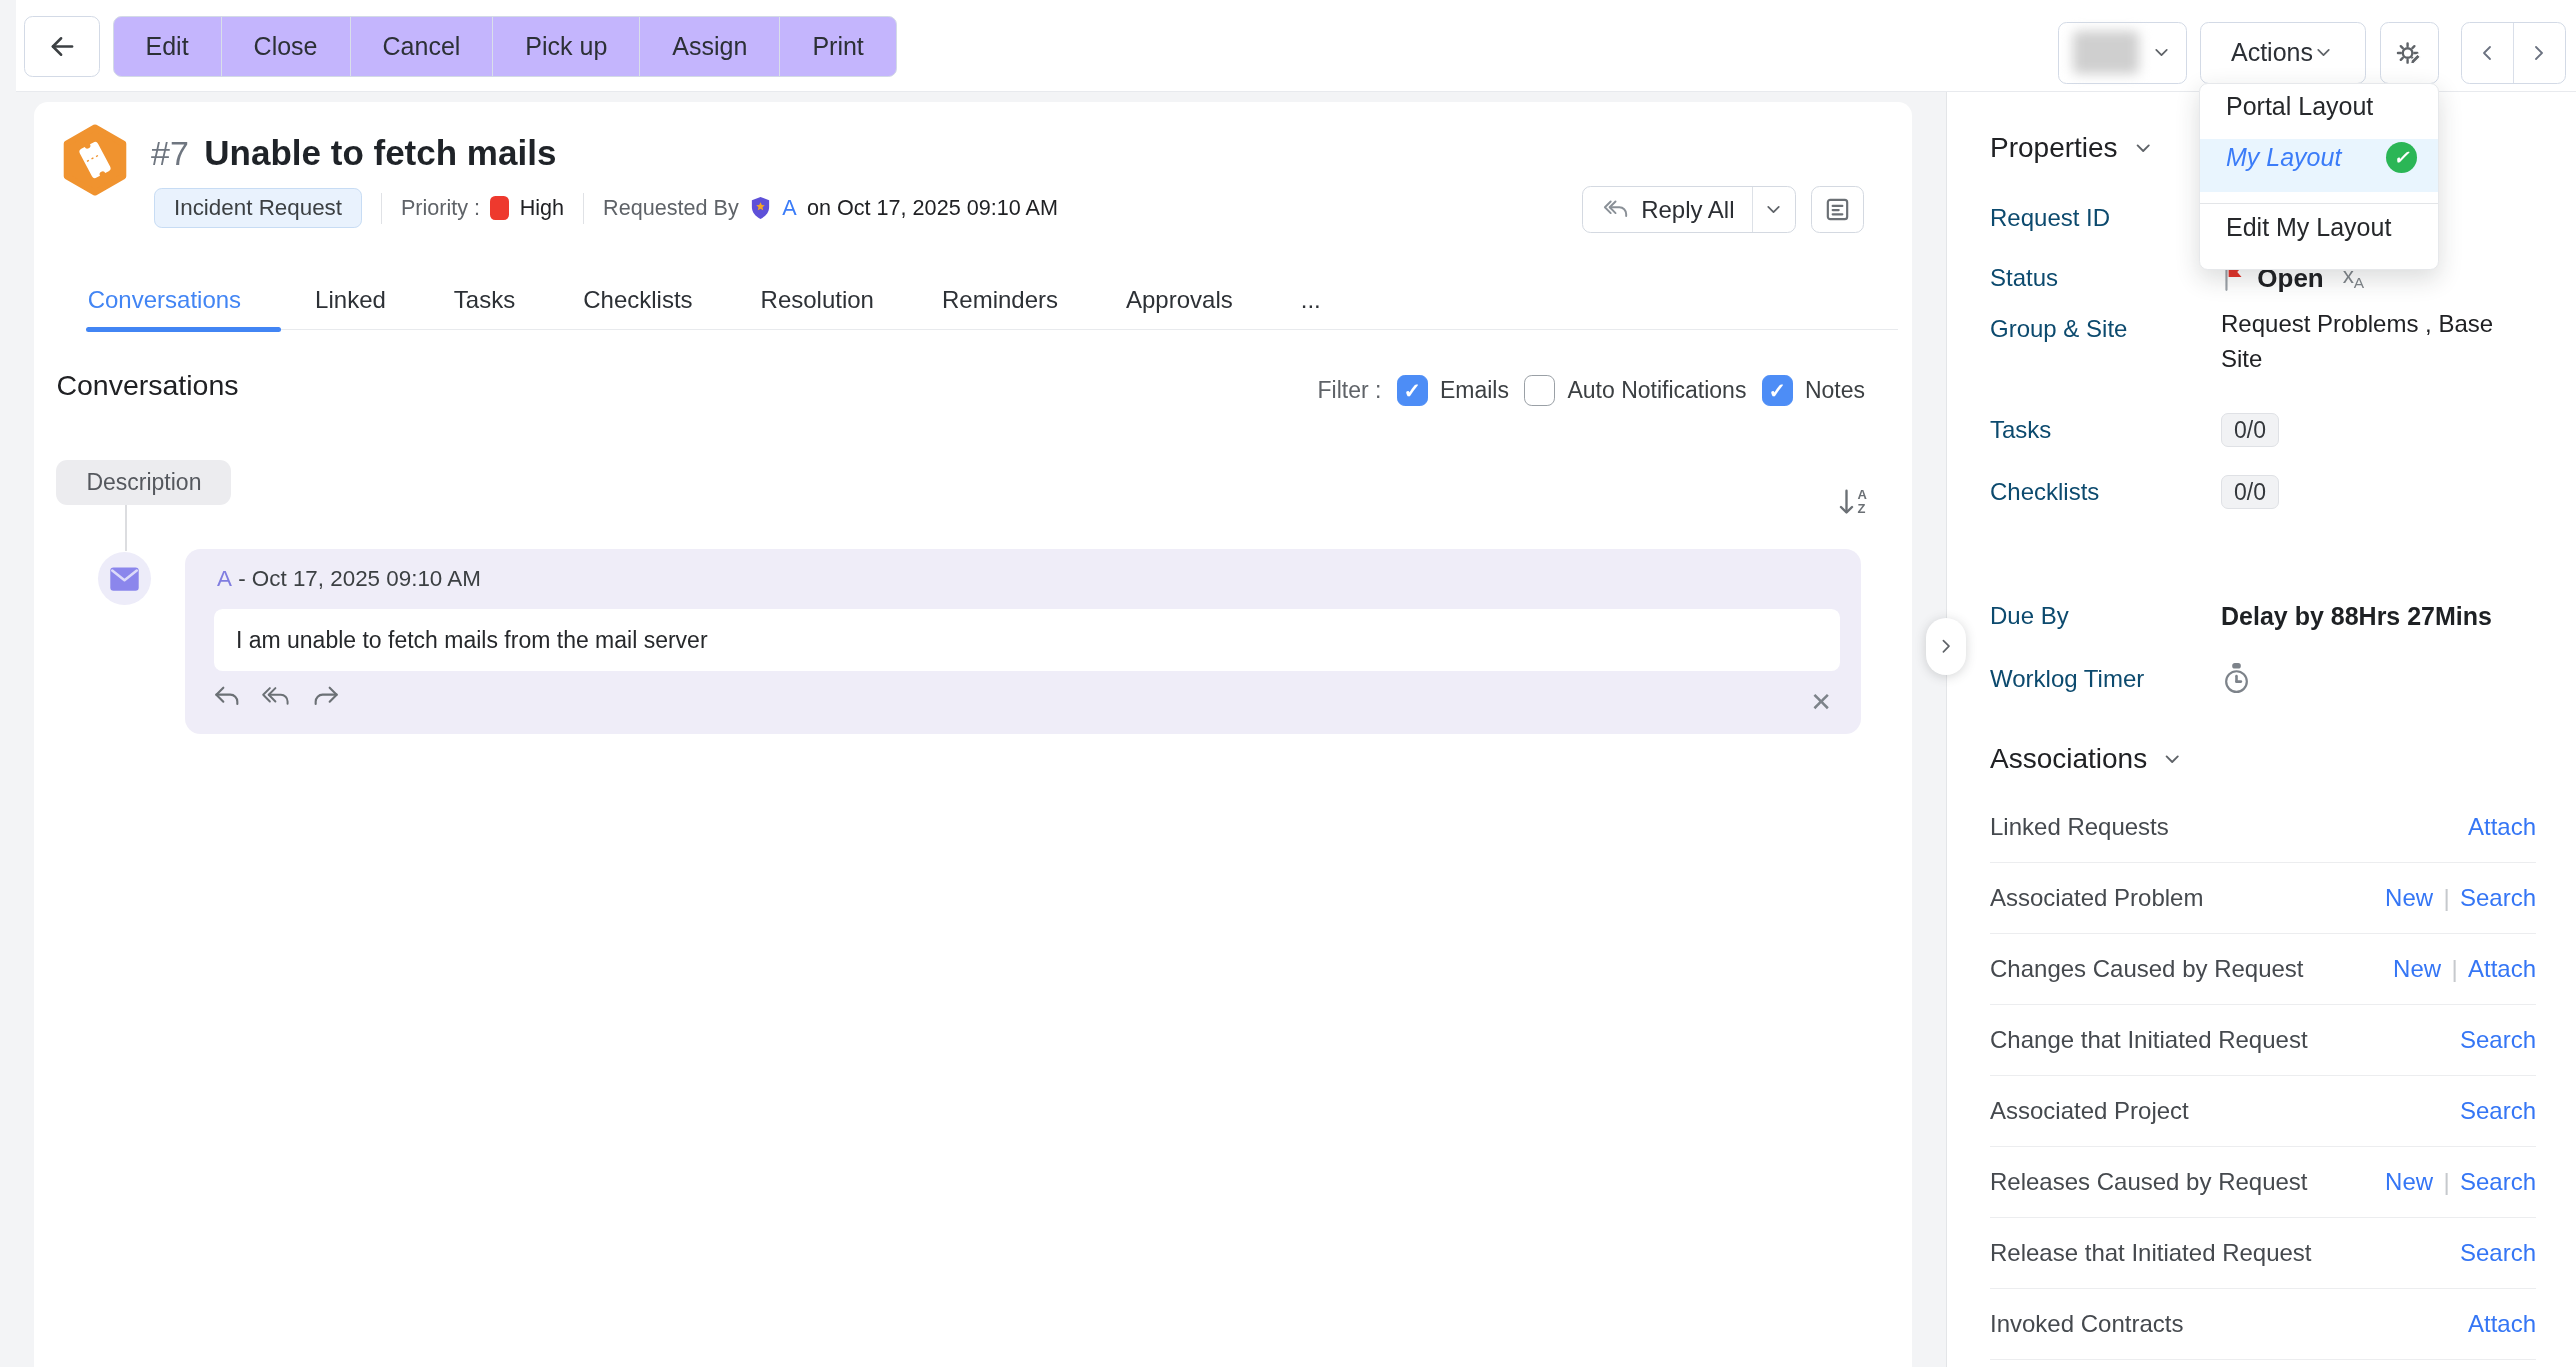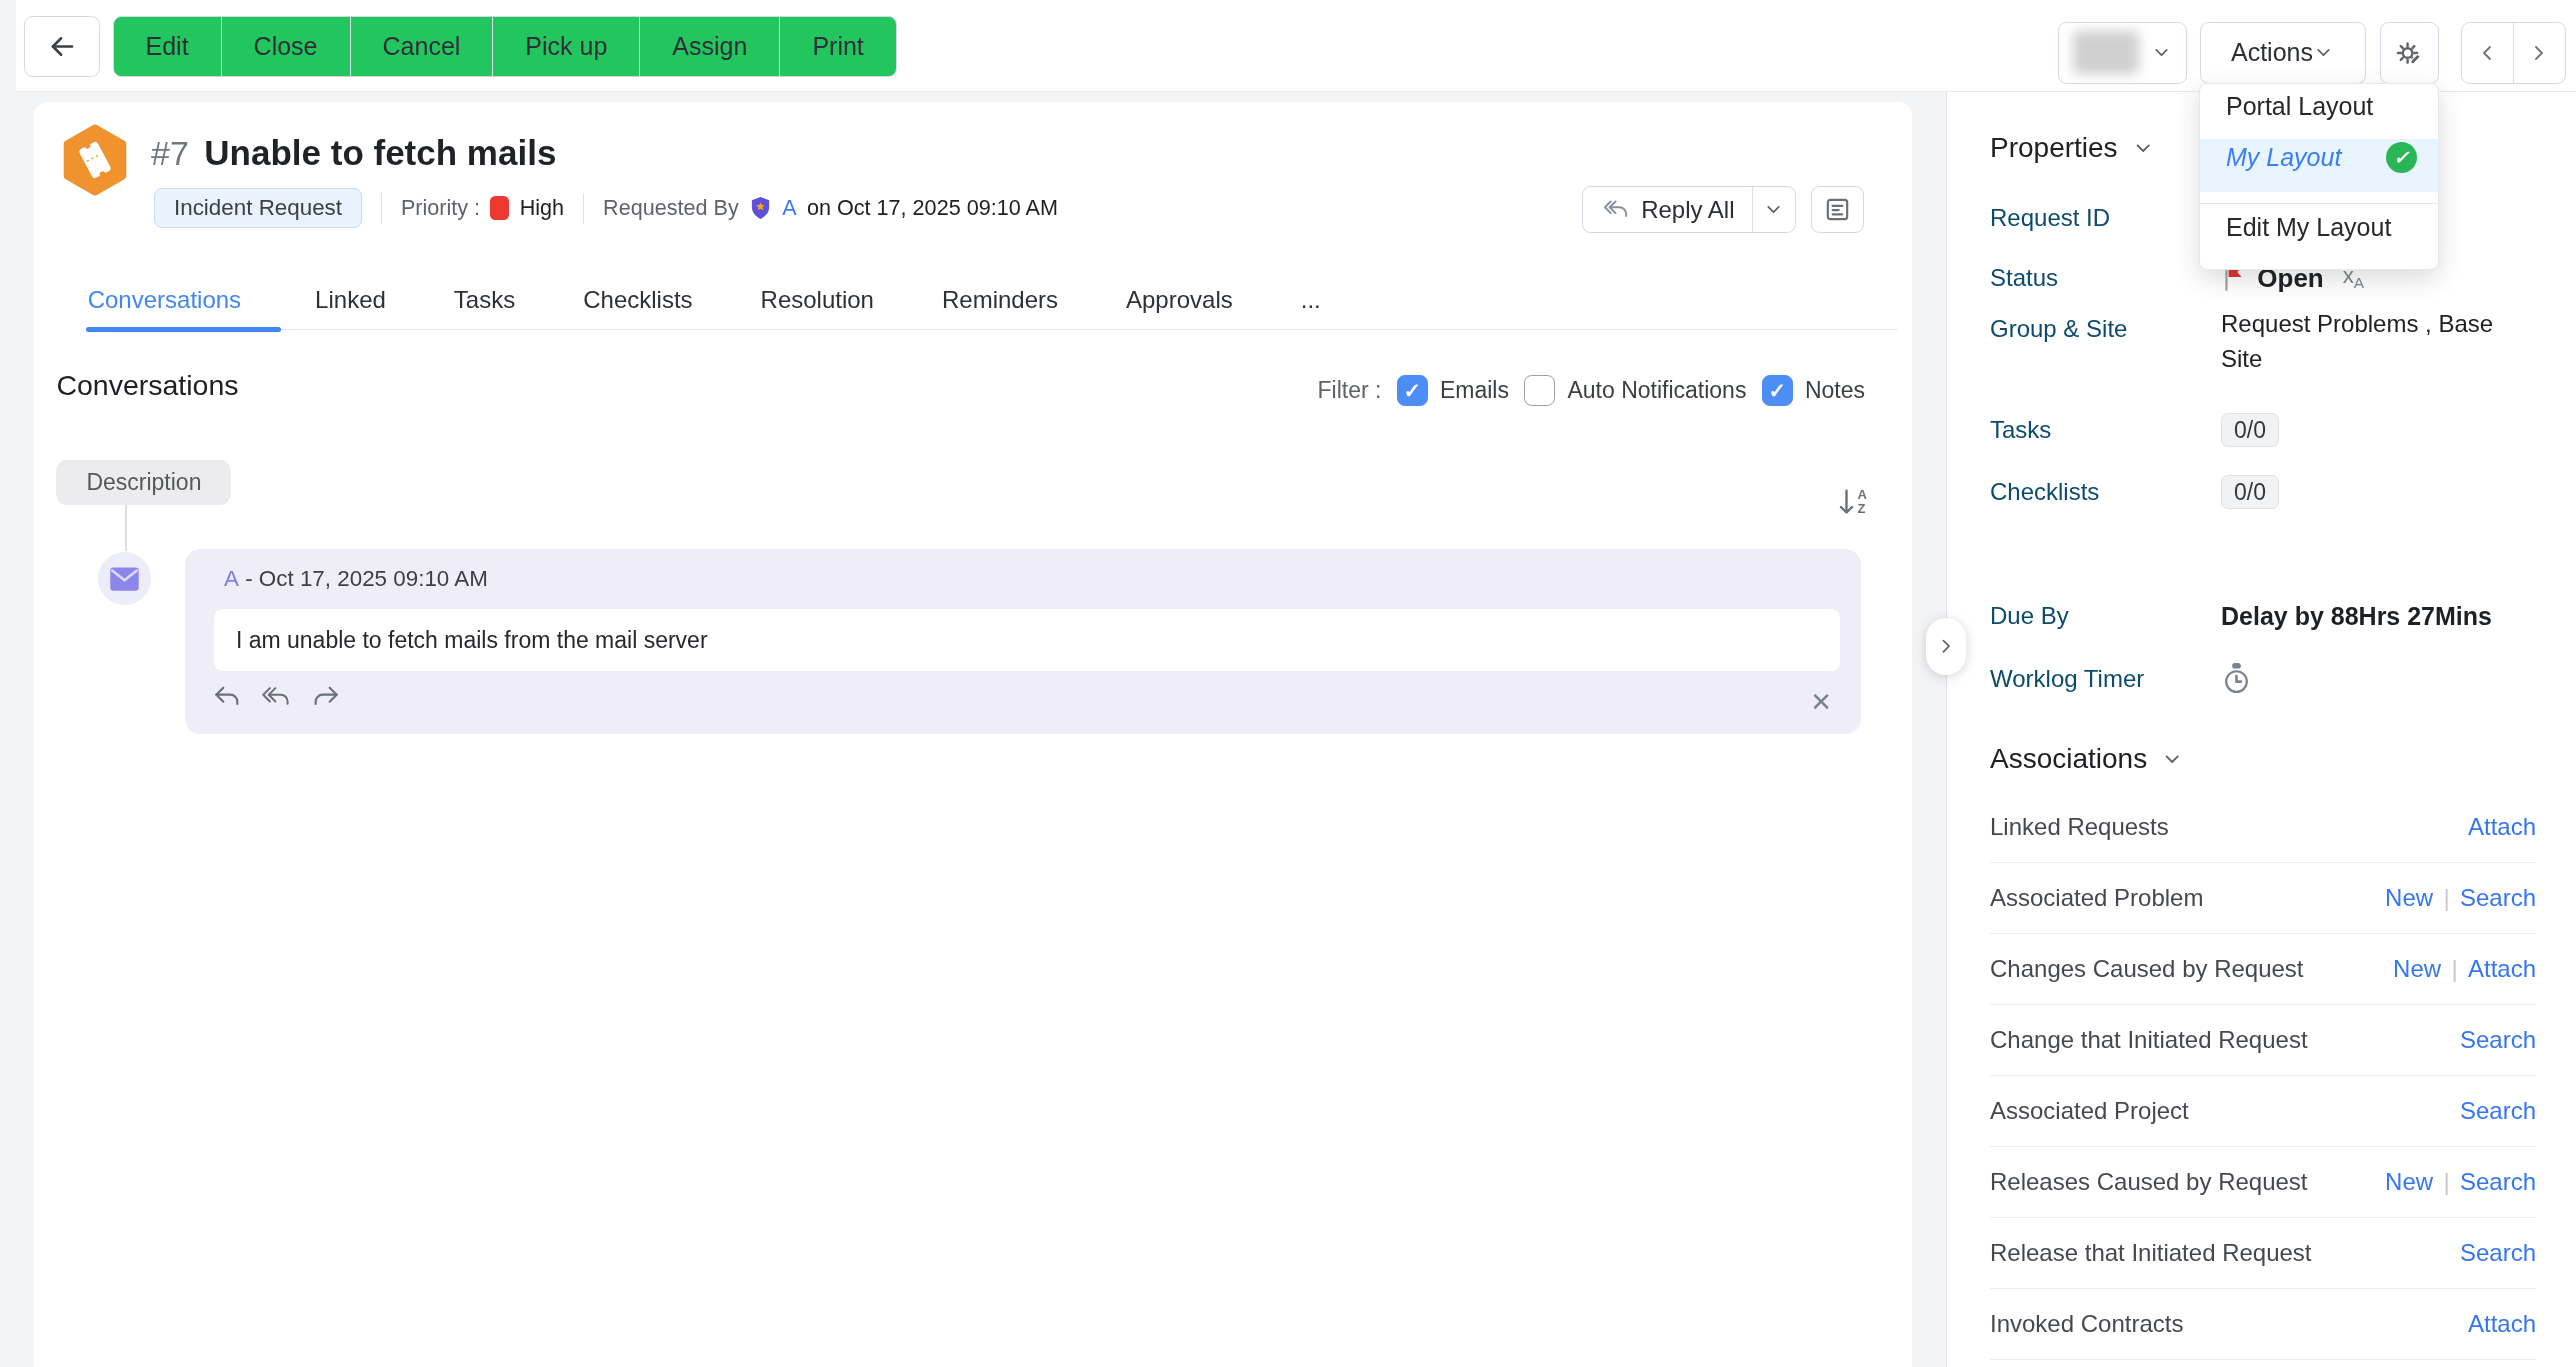--- a/index.html
+++ b/index.html
@@ -5,21 +5,21 @@
   * { margin:0; padding:0; box-sizing:border-box; }
   html,body { background:#eef0f3; }
   body { font-family:"Liberation Sans","DejaVu Sans",sans-serif; }
   .page { position:relative; width:2576px; height:1368px; background:#f3f4f6; overflow:hidden; }
 
   
   .topbar { position:absolute; left:15.5px; right:0; top:0; height:92px; background:#fff; border-bottom:0.9px solid #e8eaee; }
   .icon-btn, .txt-btn { background:#fff; border:0.9px solid #d3dae6; border-radius:8.6px; cursor:pointer;
     display:flex; align-items:center; justify-content:center; color:#2c3036; }
   .back-btn { position:absolute; left:8.6px; top:15.5px; width:76px; height:61px; }
-  .btn-group { position:absolute; left:97px; top:15.5px; height:61px; display:flex; border:0.9px solid #d3dae6; border-radius:8.6px; background:#22c55e; overflow:hidden; }
+  .btn-group { position:absolute; left:97px; top:15.5px; height:61px; display:flex; border:0.9px solid #d3dae6; border-radius:8.6px; background:#c4b5fd; overflow:hidden; }
   .btn-group button { border:none; background:transparent; font:500 25px "Liberation Sans",sans-serif; color:#2c3036; padding:0 32px; cursor:pointer; border-left:0.9px solid #d9dfe9; }
   .btn-group button:first-child { border-left:none; }
   .queue-btn { position:absolute; left:2042px; top:21.6px; width:129px; height:62px; gap:12px; }
   .blur-blob { width:66px; height:43px; border-radius:5.2px; background:#cfcfcf; filter:blur(6px); }
   .actions-btn { position:absolute; left:2184px; top:21.6px; width:166px; height:62px; gap:0; font:500 25px "Liberation Sans",sans-serif; }
   .gear-btn { position:absolute; left:2364px; top:21.6px; width:59px; height:62px; }
   .pager { position:absolute; left:2445px; top:21.6px; width:105px; height:62px; display:flex; border:0.9px solid #d3dae6; border-radius:8.6px; background:#fff; overflow:hidden; }
   .pager button { flex:1; border:none; background:transparent; display:flex; align-items:center; justify-content:center; cursor:pointer; }
   .pager button + button { border-left:0.9px solid #d9dfe9; }
 
@@ -55,21 +55,21 @@
   .checkbox.checked { border-color:#4d8df6; background:#4d8df6; }
   .checkbox.checked::after { content:"✓"; color:#fff; font-size:21px; font-weight:bold; }
 
   .desc-chip { position:absolute; left:22.4px; top:358px; height:45px; display:flex; align-items:center; padding:0 30px; border-radius:11.2px; background:#ececef; font:23px "Liberation Sans",sans-serif; color:#55585e; }
   .connector { position:absolute; left:91px; top:403px; width:1.7px; height:46px; background:#dcdde0; }
   .sort-btn { position:absolute; right:45px; top:386px; display:flex; align-items:flex-start; gap:1.7px; cursor:pointer; color:#6b7075; }
   .sort-letters { display:flex; flex-direction:column; font:bold 13px "Liberation Sans",sans-serif; line-height:14px; }
 
   .msg-avatar { position:absolute; left:64px; top:450px; width:53px; height:53px; border-radius:50%; background:#edecf9; display:flex; align-items:center; justify-content:center; }
   .msg-card { position:absolute; left:151px; top:447px; width:1676px; height:185px; background:#efedf8; border-radius:15.5px; }
-  .msg-head { position:absolute; left:39px; top:17px; font:22.4px "Liberation Sans",sans-serif; color:#3c4043; }
+  .msg-head { position:absolute; left:32px; top:17px; font:22.4px "Liberation Sans",sans-serif; color:#3c4043; }
   .msg-sender { color:#807de0; font-weight:500; cursor:pointer; }
   .msg-body { position:absolute; left:28.5px; top:60px; width:1626px; height:62px; background:#fff; border-radius:8.6px; display:flex; align-items:center; padding:0 22.4px; font:23px "Liberation Sans",sans-serif; color:#26282b; }
   .msg-actions { position:absolute; left:28.5px; top:136px; display:flex; gap:19px; }
   .msg-actions .micon { cursor:pointer; }
   .msg-close { position:absolute; right:29px; top:138px; font:26px "Liberation Sans",sans-serif; color:#7d838a; cursor:pointer; }
 
   
   .sidebar { position:absolute; left:1946px; right:0; top:92px; bottom:0; background:#fff; border-left:0.9px solid #e3e5e8; }
   .collapse-handle { position:absolute; left:1926px; top:618px; width:40px; height:57px; background:#fff; border-radius:21px; box-shadow:0 1.7px 10.3px rgba(60,64,67,.22); display:flex; align-items:center; justify-content:center; cursor:pointer; z-index:5; }
   .side-heading { position:absolute; left:43px; display:flex; align-items:center; gap:14px; font:500 28px "Liberation Sans",sans-serif; color:#202124; cursor:pointer; }

